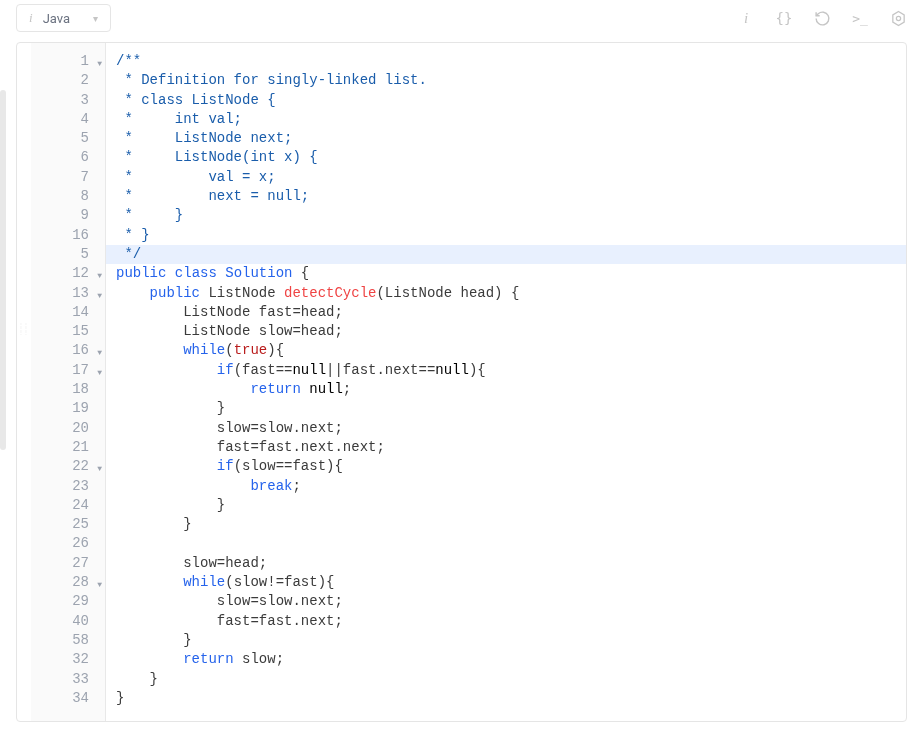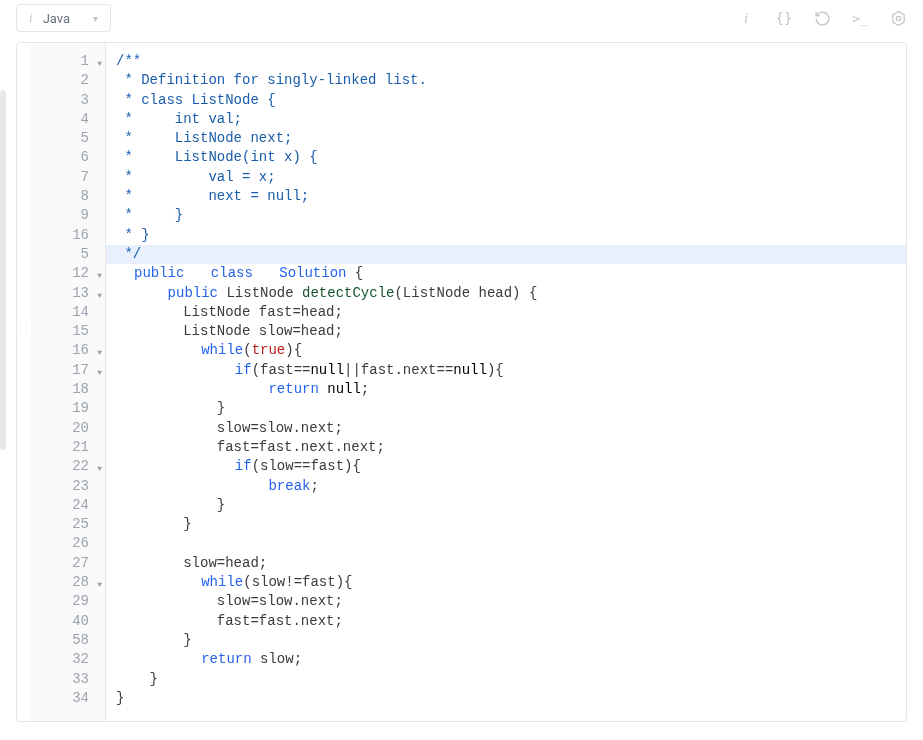--- a/index.html
+++ b/index.html
@@ -140,22 +140,22 @@
     .code-line {
       padding-left: 10px;
       height: 19.3px;
     }
     
     .code-line.highlighted {
       background: #e8f0fe;
     }
     
     .c-comment { color: #1a5dab; }
-    .c-keyword { color: #2563eb; margin-left: 18px; }
-    .c-method { color: #14532d; }
+    .c-keyword { color: #2563eb; }
+    .c-method { color: #ef4444; }
     .c-literal { color: #b91c1c; }
     .c-null { color: #000000; }
     .c-plain { color: #3b3b3b; }
     
     .scrollbar-left {
       position: absolute;
       left: 0;
       top: 48px;
       width: 6px;
       height: 360px;

